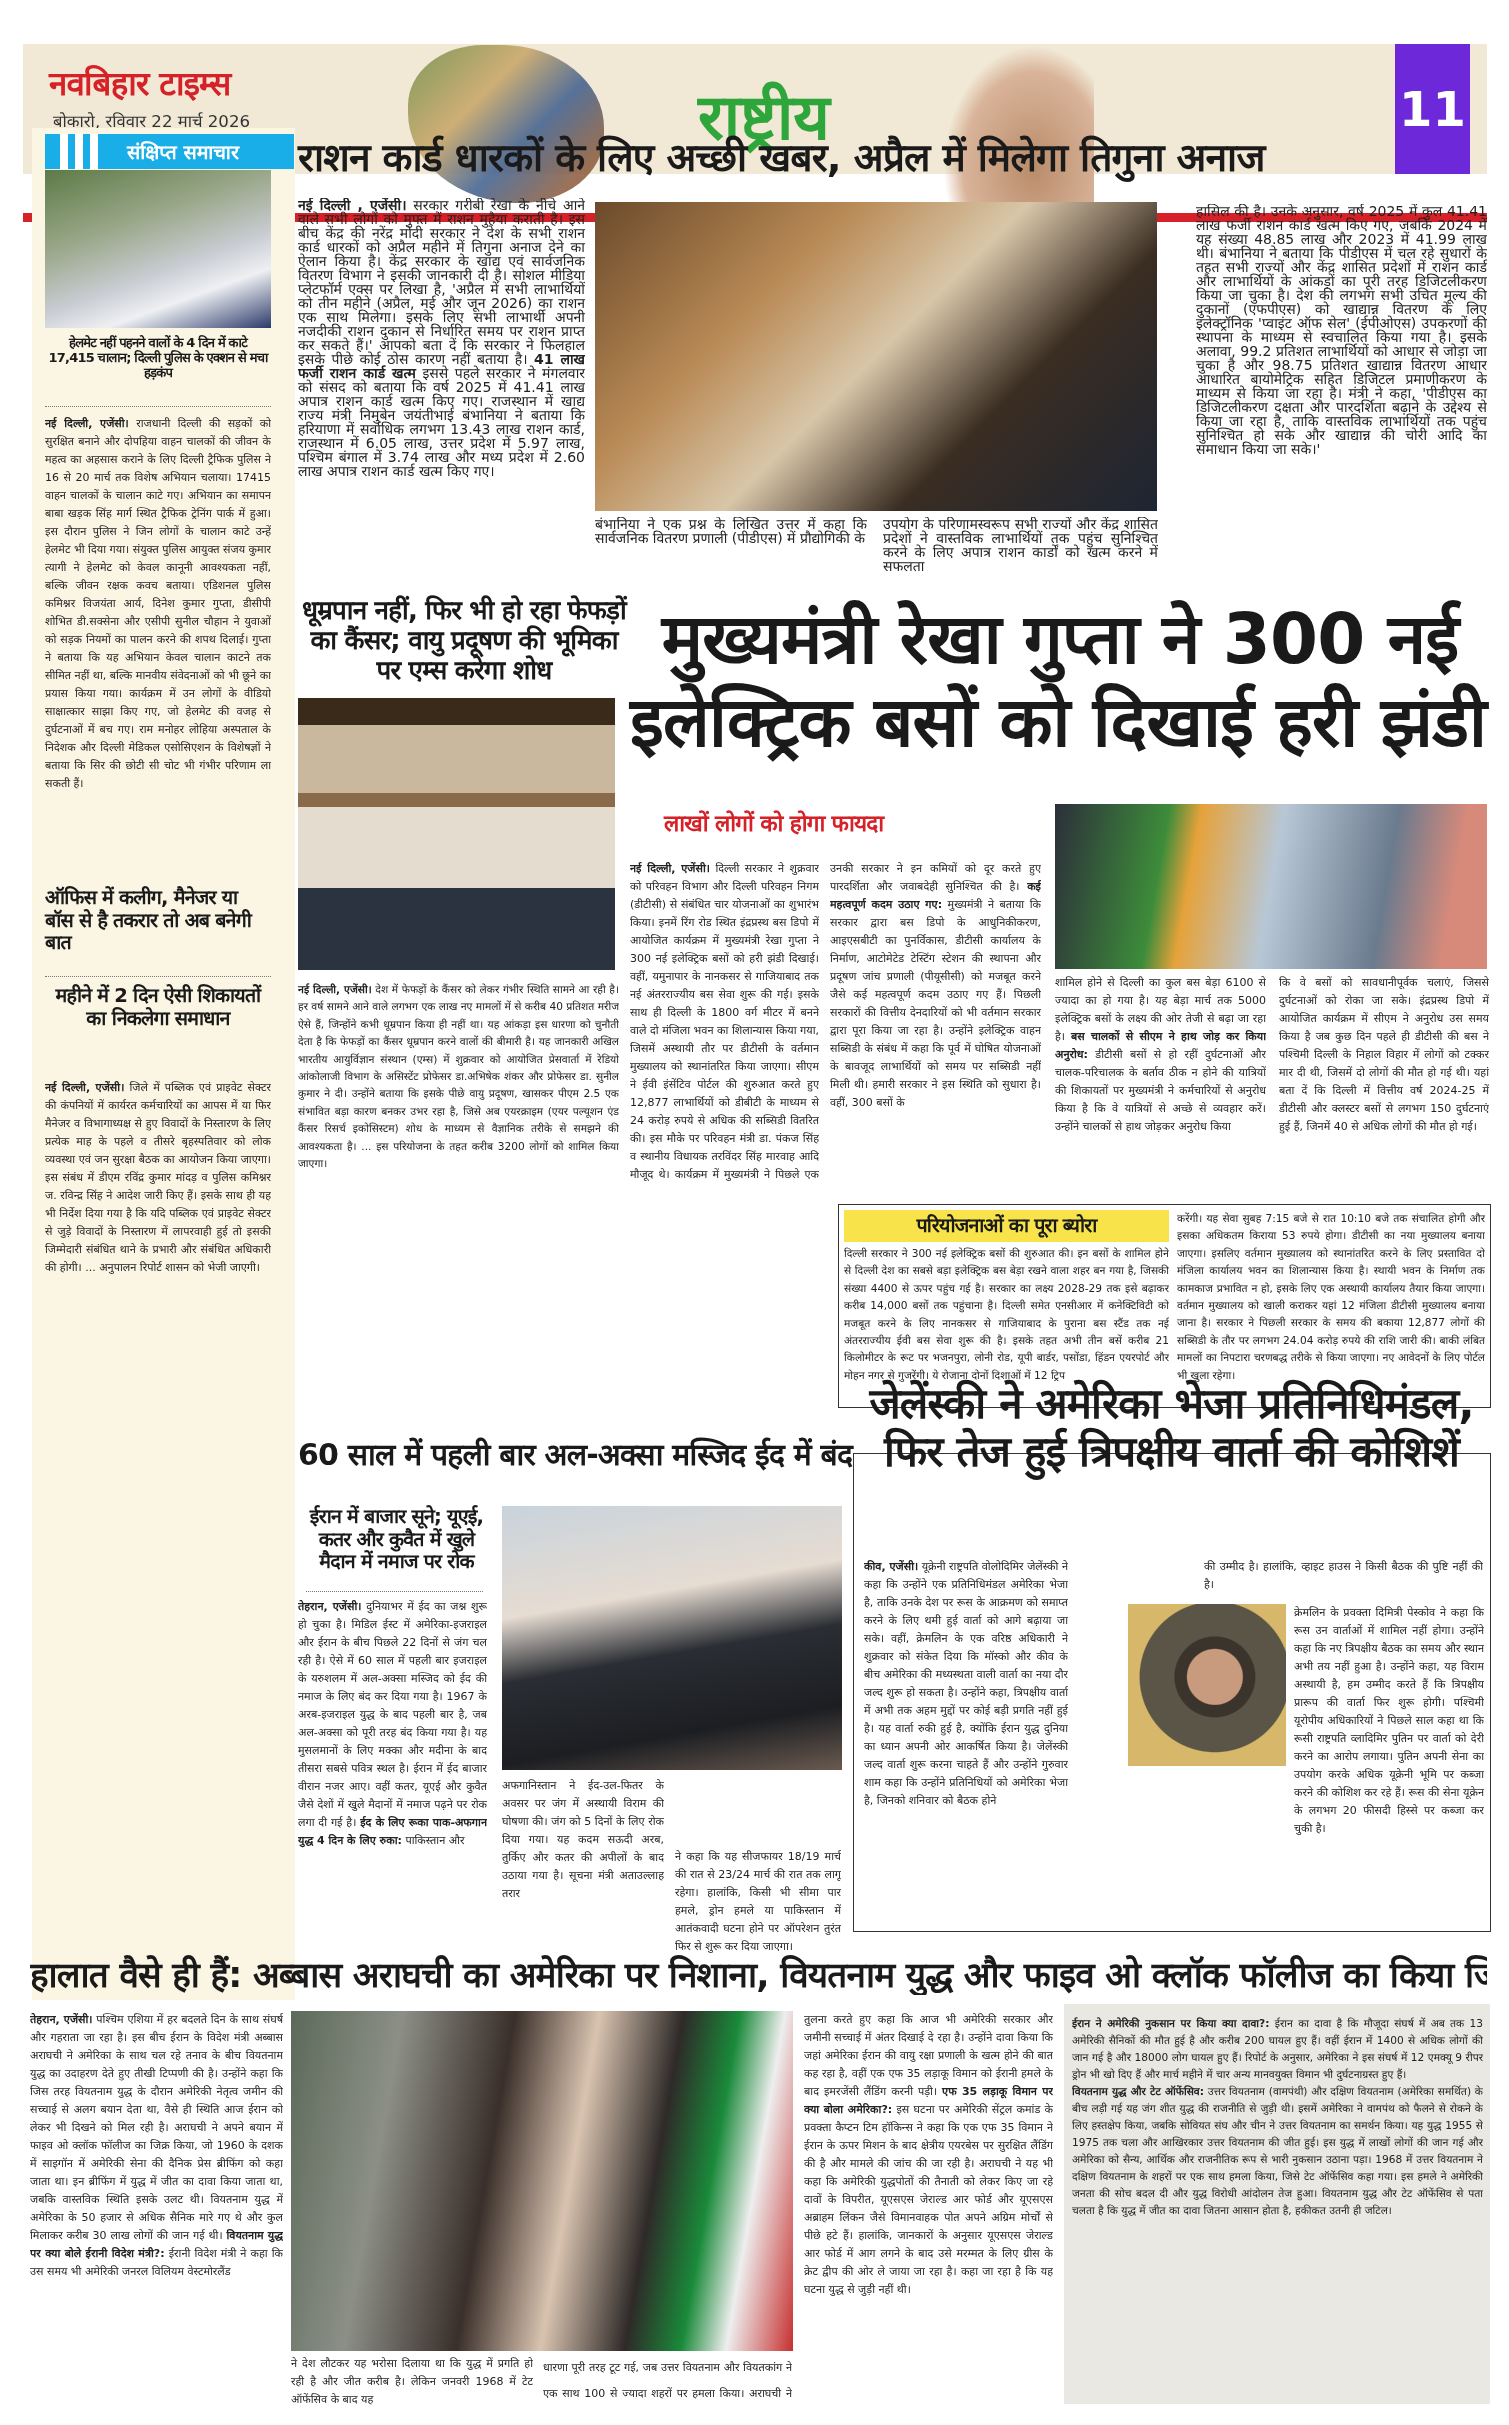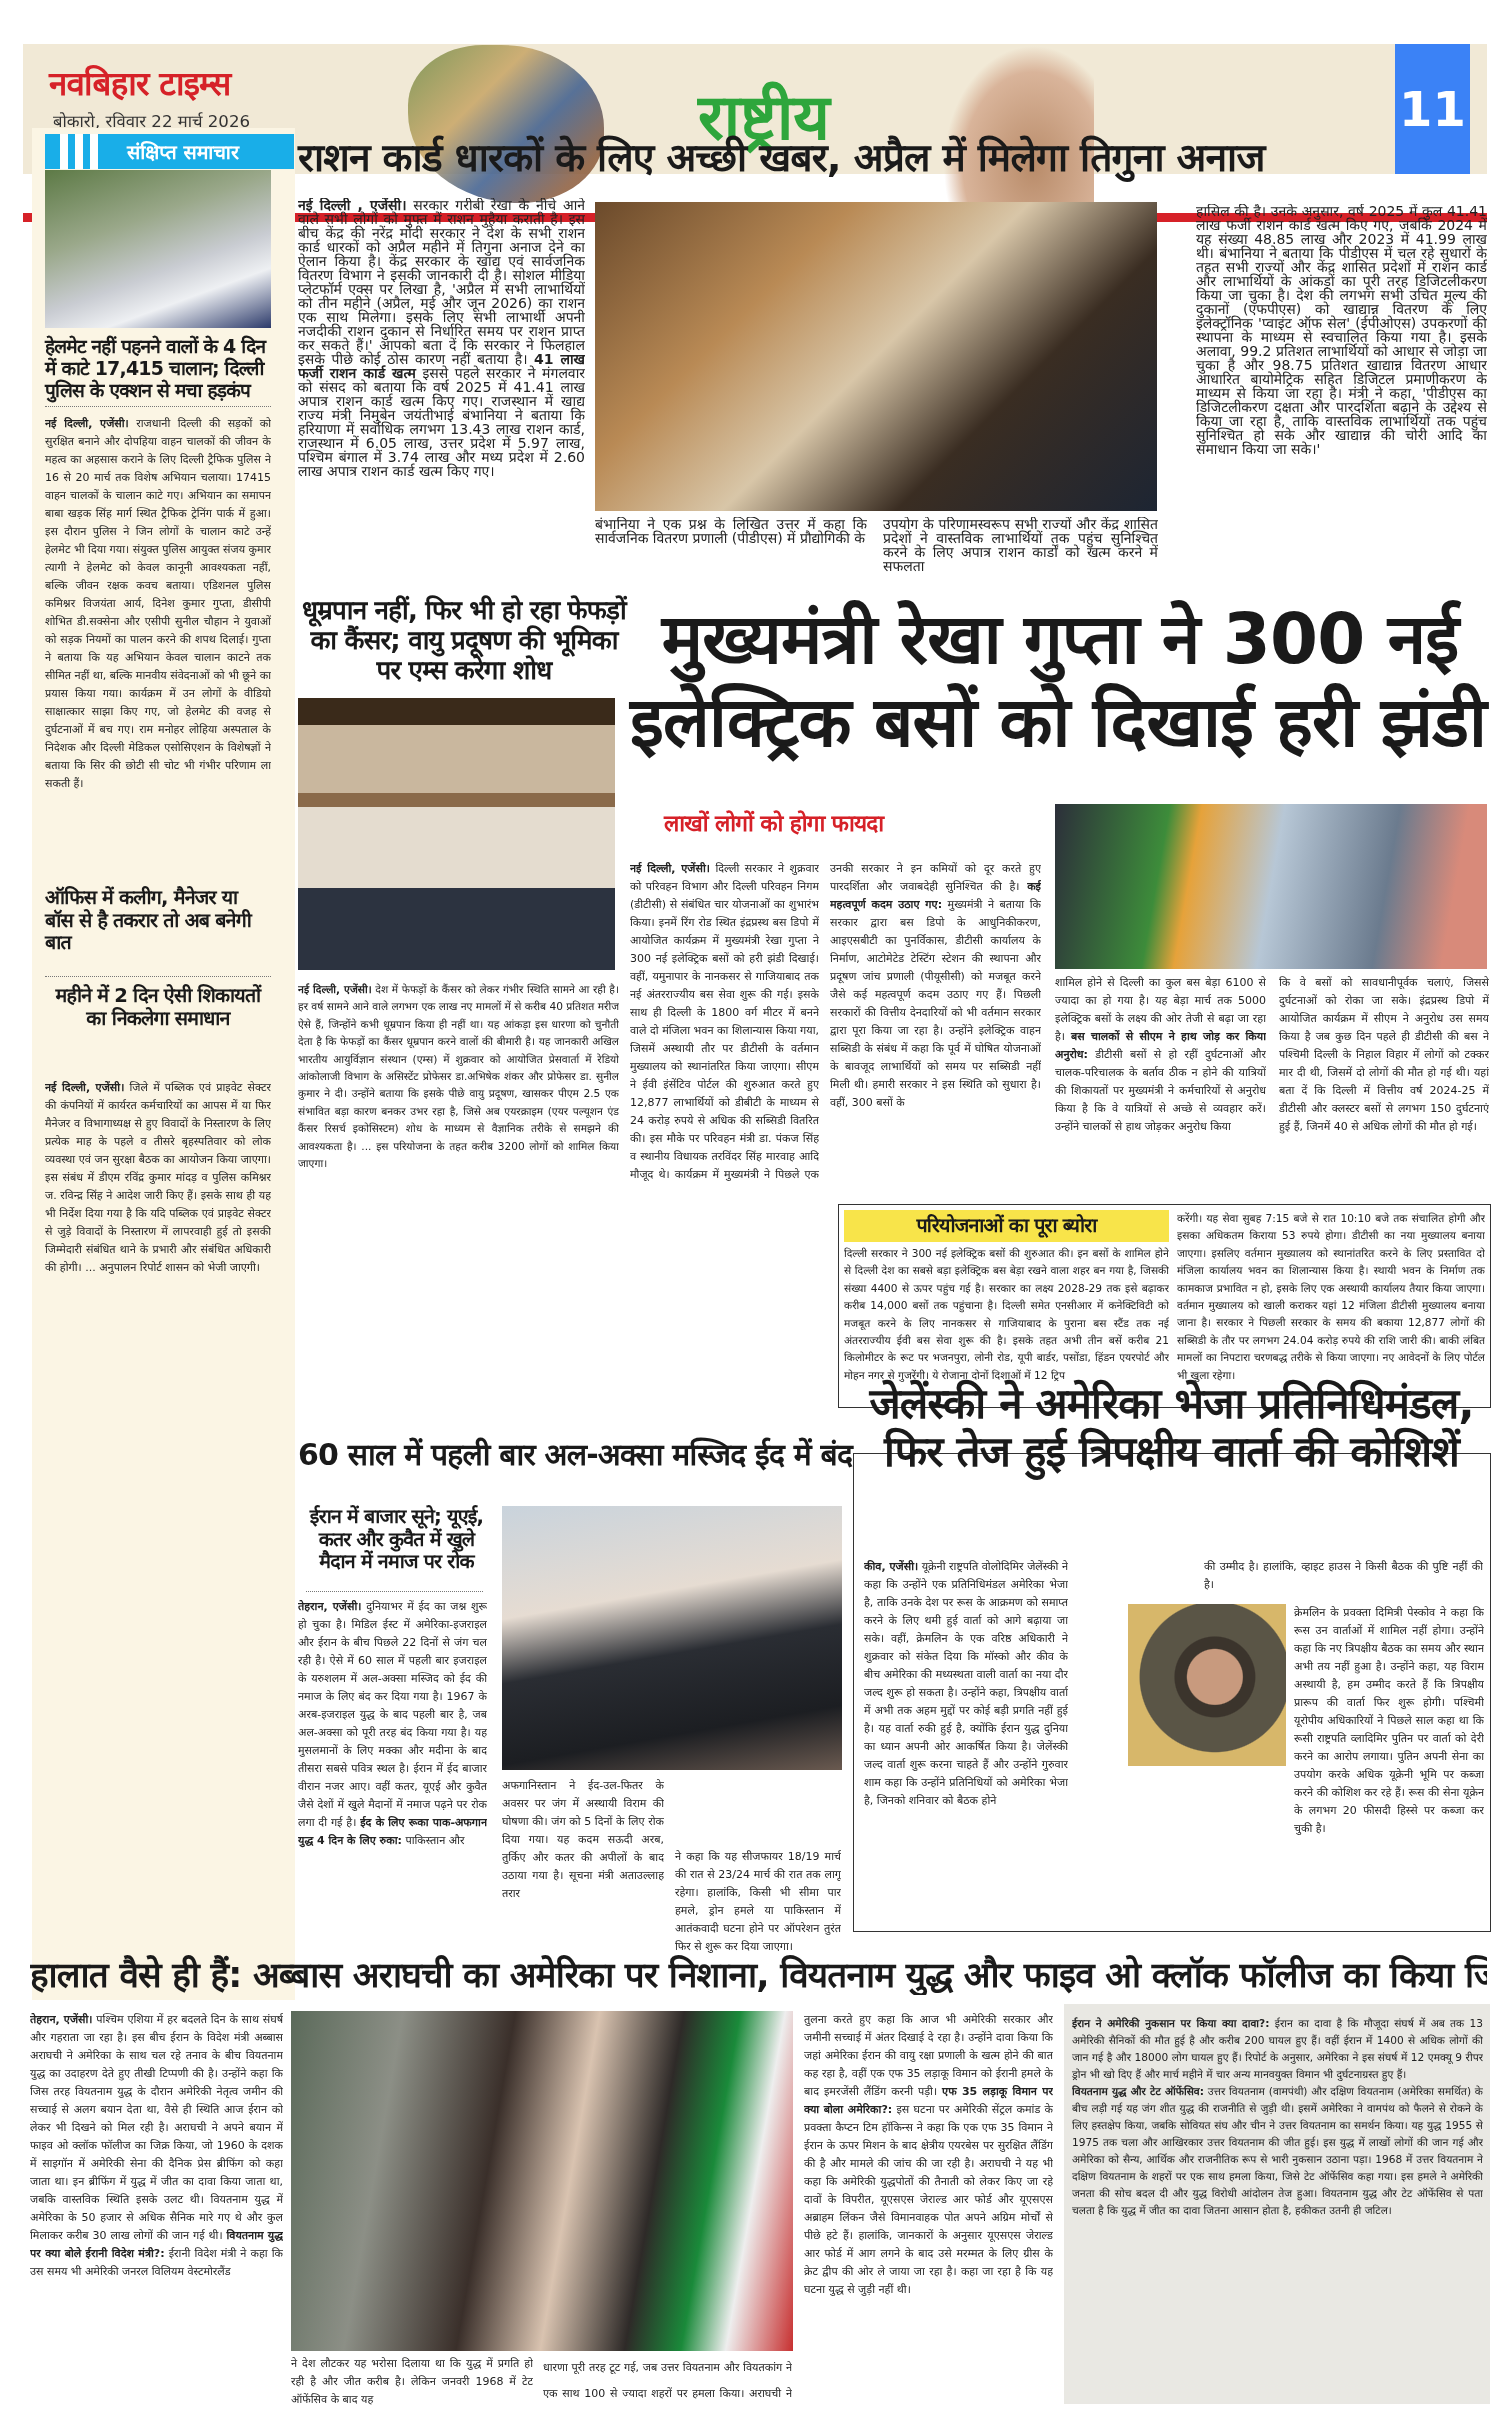--- a/index.html
+++ b/index.html
@@ -4,21 +4,21 @@
 <style>
 *{box-sizing:border-box;margin:0;padding:0}
 html,body{width:1509px;height:2426px;background:#fff;overflow:hidden}
 body{font-family:"DejaVu Sans","Liberation Sans",sans-serif;color:#222;position:relative}
 .abs{position:absolute}
 .masthead{left:22.6px;top:44px;width:1464px;height:130px;background:#f1e9d6}
 .redbar{left:22.6px;top:213px;width:1464px;height:9px;background:#d62128}
 .brand{left:49px;top:60px;font-size:33px;font-weight:bold;color:#d62128;letter-spacing:-0.8px}
 .dateline{left:53px;top:109px;font-size:16.6px;color:#333}
 .section{left:698px;top:72px;font-size:63px;font-weight:bold;color:#2ea63c}
-.pageno{left:1395px;top:44px;width:75px;height:130px;background:#3b82f6;color:#fff;font-size:48px;font-weight:bold;display:flex;align-items:center;justify-content:center}
+.pageno{left:1395px;top:44px;width:75px;height:130px;background:#6d28d9;color:#fff;font-size:48px;font-weight:bold;display:flex;align-items:center;justify-content:center}
 .mapart{left:408px;top:45px;width:196px;height:158px;border-radius:40% 55% 45% 60%;background:linear-gradient(135deg,#6b8a45,#c7a464 35%,#3c5c8c 60%,#8a5a3a 85%);opacity:.85}
 .statue{left:943px;top:45px;width:151px;height:174px;background:radial-gradient(ellipse at 60% 70%,#b98c6a,#d9b49a 55%,transparent 70%)}
 .sidebar{left:32px;top:128px;width:263px;height:1872px;background:#fbf5e4}
 .brief-head{left:45px;top:134px;width:249px;height:35px;background:#19aee8;color:#fff;font-size:19.6px;font-weight:bold;display:flex;align-items:center;padding-left:82px}
 .brief-head .bars{position:absolute;left:7.5px;top:0;height:35px;width:45px;background:repeating-linear-gradient(90deg,#19aee8 0 7.5px,#fff 7.5px 15px)}
 .photo{background:#7a8a6a;overflow:hidden}
 .hl{font-weight:bold;color:#1a1a1a;line-height:1.15;letter-spacing:-0.8px}
 .body{font-size:14px;line-height:14px;color:#222;text-align:justify}
 .body b{font-weight:bold}
 .dotline{border-bottom:1.5px dotted #777}
@@ -37,21 +37,21 @@
 <div class="abs statue"></div>
 <div class="abs pageno">11</div>
 <div class="abs redbar"></div>
 
 <div class="abs sidebar"></div>
 <div class="abs brief-head">
   <span class="bars"></span>
   <span>संक्षिप्त समाचार</span>
 </div>
 <div class="abs photo" style="left:45px;top:170px;width:226px;height:158px;background:linear-gradient(160deg,#5d7a46 0%,#9aa88a 35%,#c9ccd2 60%,#eef0f3 75%,#2c3a6a 100%)"></div>
-<div class="abs hl" style="left:45px;top:336px;width:226px;font-size:19px;">हेलमेट नहीं पहनने वालों के 4 दिन में काटे 17,415 चालान; दिल्ली पुलिस के एक्शन से मचा हड़कंप</div>
+<div class="abs hl" style="left:45px;top:336px;width:226px;font-size:13px;text-align:center">हेलमेट नहीं पहनने वालों के 4 दिन में काटे 17,415 चालान; दिल्ली पुलिस के एक्शन से मचा हड़कंप</div>
 <div class="abs dotline" style="left:45px;top:406px;width:226px"></div>
 <div class="abs body" style="left:45px;top:415px;width:226px;font-size:11px;line-height:18px;height:453px;overflow:hidden"><b>नई दिल्ली, एजेंसी।</b> <span>राजधानी दिल्ली की सड़कों को सुरक्षित बनाने और दोपहिया वाहन चालकों की जीवन के महत्व का अहसास कराने के लिए दिल्ली ट्रैफिक पुलिस ने 16 से 20 मार्च तक विशेष अभियान चलाया। 17415 वाहन चालकों के चालान काटे गए। अभियान का समापन बाबा खड़क सिंह मार्ग स्थित ट्रैफिक ट्रेनिंग पार्क में हुआ। इस दौरान पुलिस ने जिन लोगों के चालान काटे उन्हें हेलमेट भी दिया गया। संयुक्त पुलिस आयुक्त संजय कुमार त्यागी ने हेलमेट को केवल कानूनी आवश्यकता नहीं, बल्कि जीवन रक्षक कवच बताया। एडिशनल पुलिस कमिश्नर विजयंता आर्य, दिनेश कुमार गुप्ता, डीसीपी शोभित डी.सक्सेना और एसीपी सुनील चौहान ने युवाओं को सड़क नियमों का पालन करने की शपथ दिलाई। गुप्ता ने बताया कि यह अभियान केवल चालान काटने तक सीमित नहीं था, बल्कि मानवीय संवेदनाओं को भी छूने का प्रयास किया गया। कार्यक्रम में उन लोगों के वीडियो साक्षात्कार साझा किए गए, जो हेलमेट की वजह से दुर्घटनाओं में बच गए। राम मनोहर लोहिया अस्पताल के निदेशक और दिल्ली मेडिकल एसोसिएशन के विशेषज्ञों ने बताया कि सिर की छोटी सी चोट भी गंभीर परिणाम ला सकती हैं।</span></div>
 <div class="abs hl" style="left:45px;top:887px;width:226px;font-size:19.6px;">ऑफिस में कलीग, मैनेजर या बॉस से है तकरार तो अब बनेगी बात</div>
 <div class="abs dotline" style="left:45px;top:976px;width:226px"></div>
 <div class="abs hl" style="left:45px;top:985px;width:226px;font-size:19.6px;text-align:center">महीने में 2 दिन ऐसी शिकायतों का निकलेगा समाधान</div>
 <div class="abs body" style="left:45px;top:1079px;width:226px;font-size:11px;line-height:18px;height:891px;overflow:hidden"><b>नई दिल्ली, एजेंसी।</b> <span>जिले में पब्लिक एवं प्राइवेट सेक्टर की कंपनियों में कार्यरत कर्मचारियों का आपस में या फिर मैनेजर व विभागाध्यक्ष से हुए विवादों के निस्तारण के लिए प्रत्येक माह के पहले व तीसरे बृहस्पतिवार को लोक व्यवस्था एवं जन सुरक्षा बैठक का आयोजन किया जाएगा। इस संबंध में डीएम रविंद्र कुमार मांदड़ व पुलिस कमिश्नर ज. रविन्द्र सिंह ने आदेश जारी किए हैं। इसके साथ ही यह भी निर्देश दिया गया है कि यदि पब्लिक एवं प्राइवेट सेक्टर से जुड़े विवादों के निस्तारण में लापरवाही हुई तो इसकी जिम्मेदारी संबंधित थाने के प्रभारी और संबंधित अधिकारी की होगी। ... अनुपालन रिपोर्ट शासन को भेजी जाएगी।</span></div>
 
 <div class="abs hl" style="left:298px;top:136px;width:1192px;font-size:39px;white-space:nowrap">राशन कार्ड धारकों के लिए अच्छी खबर, अप्रैल में मिलेगा तिगुना अनाज</div>
 <div class="abs body" style="left:298px;top:198px;width:287px;height:347px;overflow:hidden"><b>नई दिल्ली , एजेंसी।</b> <span>सरकार गरीबी रेखा के नीचे आने वाले सभी लोगों को मुफ्त में राशन मुहैया कराती है। इस बीच केंद्र की नरेंद्र मोदी सरकार ने देश के सभी राशन कार्ड धारकों को अप्रैल महीने में तिगुना अनाज देने का ऐलान किया है। केंद्र सरकार के खाद्य एवं सार्वजनिक वितरण विभाग ने इसकी जानकारी दी है। सोशल मीडिया प्लेटफॉर्म एक्स पर लिखा है, 'अप्रैल में सभी लाभार्थियों को तीन महीने (अप्रैल, मई और जून 2026) का राशन एक साथ मिलेगा। इसके लिए सभी लाभार्थी अपनी नजदीकी राशन दुकान से निर्धारित समय पर राशन प्राप्त कर सकते हैं।' आपको बता दें कि सरकार ने फिलहाल इसके पीछे कोई ठोस कारण नहीं बताया है।</span> <b>41 लाख फर्जी राशन कार्ड खत्म</b> <span>इससे पहले सरकार ने मंगलवार को संसद को बताया कि वर्ष 2025 में 41.41 लाख अपात्र राशन कार्ड खत्म किए गए। राजस्थान में खाद्य राज्य मंत्री निमुबेन जयंतीभाई बंभानिया ने बताया कि हरियाणा में सर्वाधिक लगभग 13.43 लाख राशन कार्ड, राजस्थान में 6.05 लाख, उत्तर प्रदेश में 5.97 लाख, पश्चिम बंगाल में 3.74 लाख और मध्य प्रदेश में 2.60 लाख अपात्र राशन कार्ड खत्म किए गए।</span></div>
 <div class="abs photo" style="left:595px;top:202px;width:562px;height:309px;background:linear-gradient(135deg,#6b4a2b,#b98a55 30%,#d8c6a8 50%,#3a2d22 70%,#1d2533)"></div>

